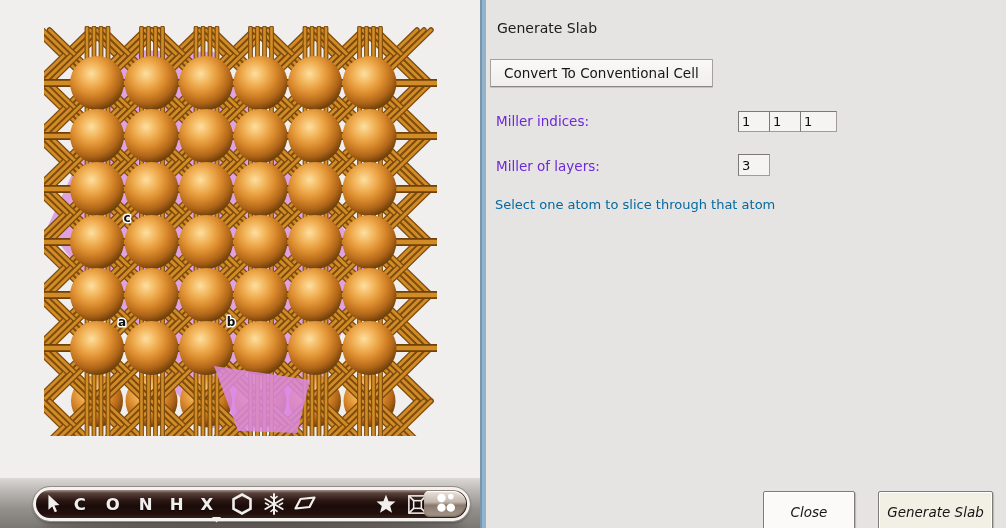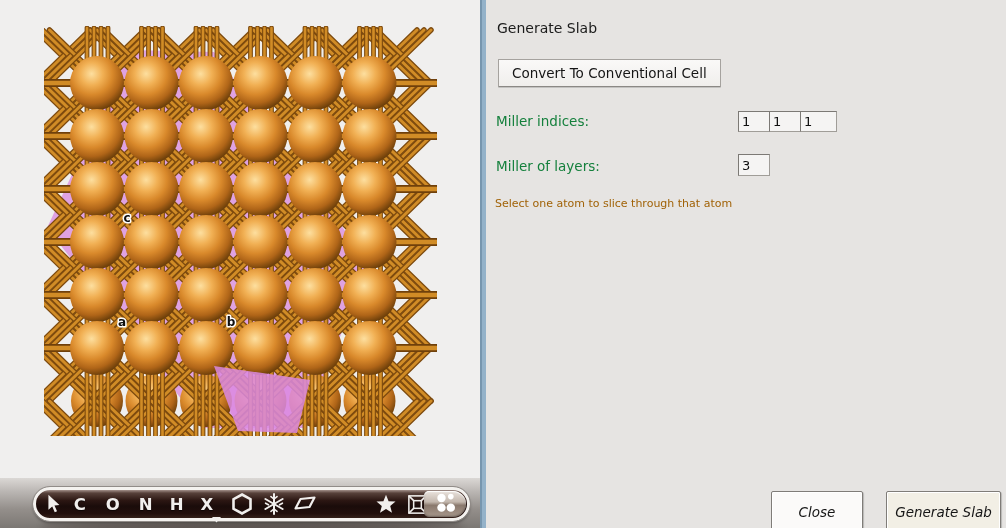--- a/index.html
+++ b/index.html
@@ -33,34 +33,34 @@
       box-shadow:inset 0 1px 1px #fff, inset 0 -1px 2px rgba(0,0,0,.35);
       display:flex;align-items:center;justify-content:center;}
 
   
   .divider{position:absolute;left:480px;top:0;width:6px;height:528px;
       background:linear-gradient(90deg,#7796ae 0%,#7796ae 28%,#94b2c9 28%,#94b2c9 100%);}
 
   
   .panel{position:absolute;left:486px;top:12px;width:520px;height:528px;background:#e6e4e2;}
   .panel-title{position:absolute;left:11px;top:8px;font-size:14px;color:#1b1b1b;}
-  .btn{box-sizing:border-box;font-family:inherit;color:#151515;cursor:default;margin-left:8px;}
+  .btn{box-sizing:border-box;font-family:inherit;color:#151515;cursor:default;}
   .btn-convert{position:absolute;left:4px;top:47px;height:28px;padding:0 13px;font-size:13.5px;
       background:linear-gradient(#faf9f8,#f0eeec);border:1px solid #a5a29e;border-bottom-color:#8b8885;
       border-radius:1px;box-shadow:0 1px 0 rgba(0,0,0,.15);}
-  .row-label{position:absolute;left:10px;font-size:13.5px;color:#15803d;}
+  .row-label{position:absolute;left:10px;font-size:13.5px;color:#6d28d9;}
   .miller-label{top:101px}
   .layers-label{top:146px}
   .miller-inputs{position:absolute;left:252px;top:99px;display:flex;}
   .mini-input{box-sizing:border-box;width:32px;height:21px;margin-right:-1px;
       border:1px solid #a09d98;border-top-color:#7c7975;border-left-color:#7c7975;
       background:#f5f4f3;font:13px "DejaVu Sans",sans-serif;color:#101010;padding:0 0 0 3px;outline:none;}
   .mini-input.last{width:37px}
   .layers-input{position:absolute;left:252px;top:142px;width:32px;height:22px;}
-  .hint{position:absolute;left:9px;top:185px;font-size:11px;color:#a16207;}
+  .hint{position:absolute;left:9px;top:185px;font-size:13px;color:#0369a1;}
   .dlg-btn{position:absolute;top:479px;height:42px;font-size:13.5px;border:1px solid #7f7c78;
       border-radius:2px;background:#fbfaf9;
       box-shadow:inset 0 0 0 1px #ffffff, 1px 1px 1px rgba(0,0,0,.2);font-style:italic;}
   .btn-close{left:277px;width:92px;}
   .btn-generate{left:392px;width:115px;background:#f2efe5;}
 </style>
 </head>
 <body>
 
 <div class="viewer">

